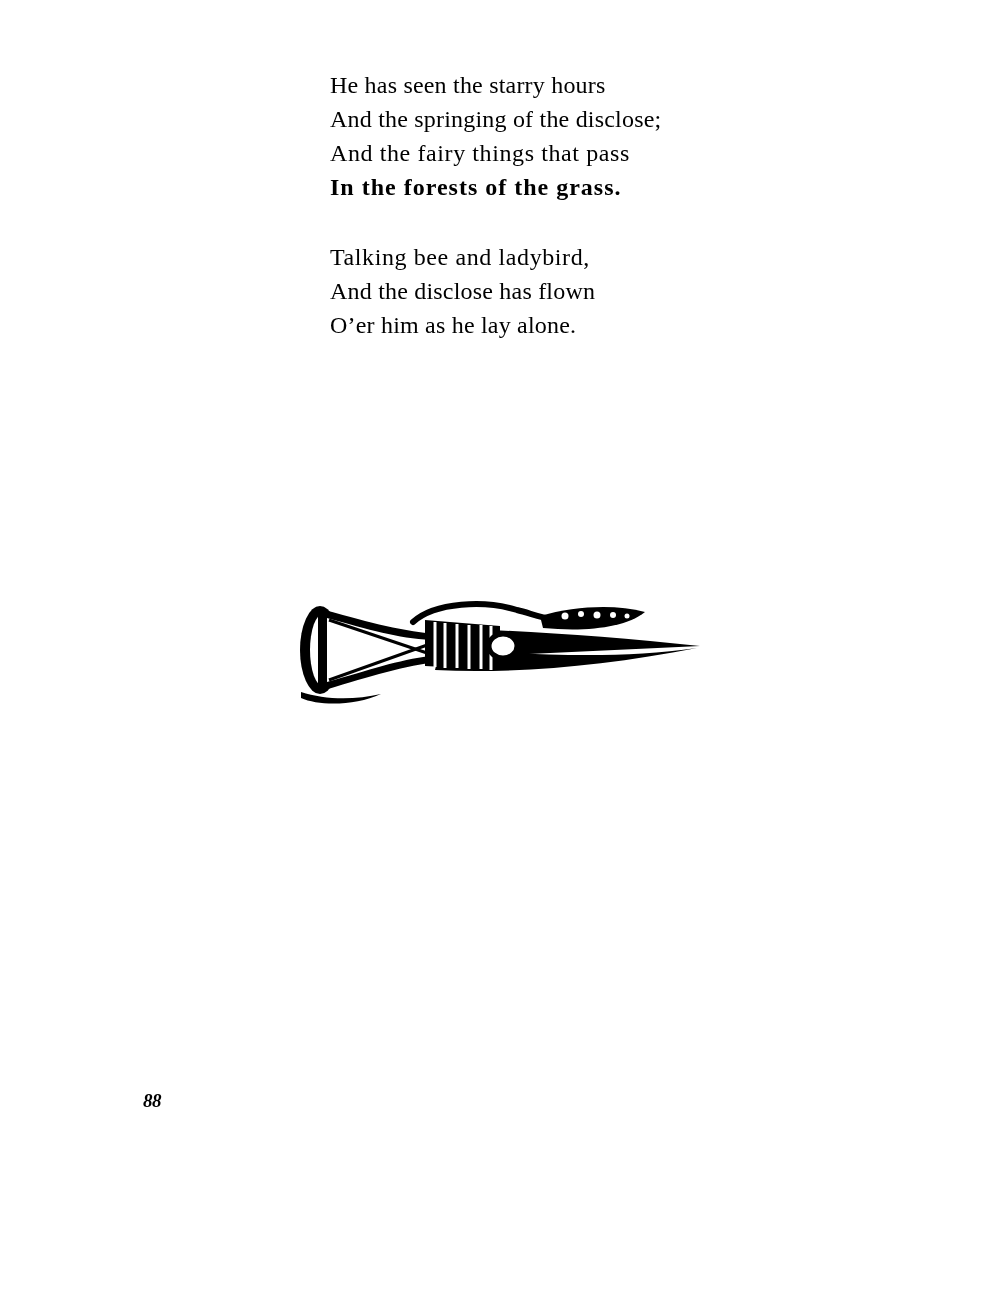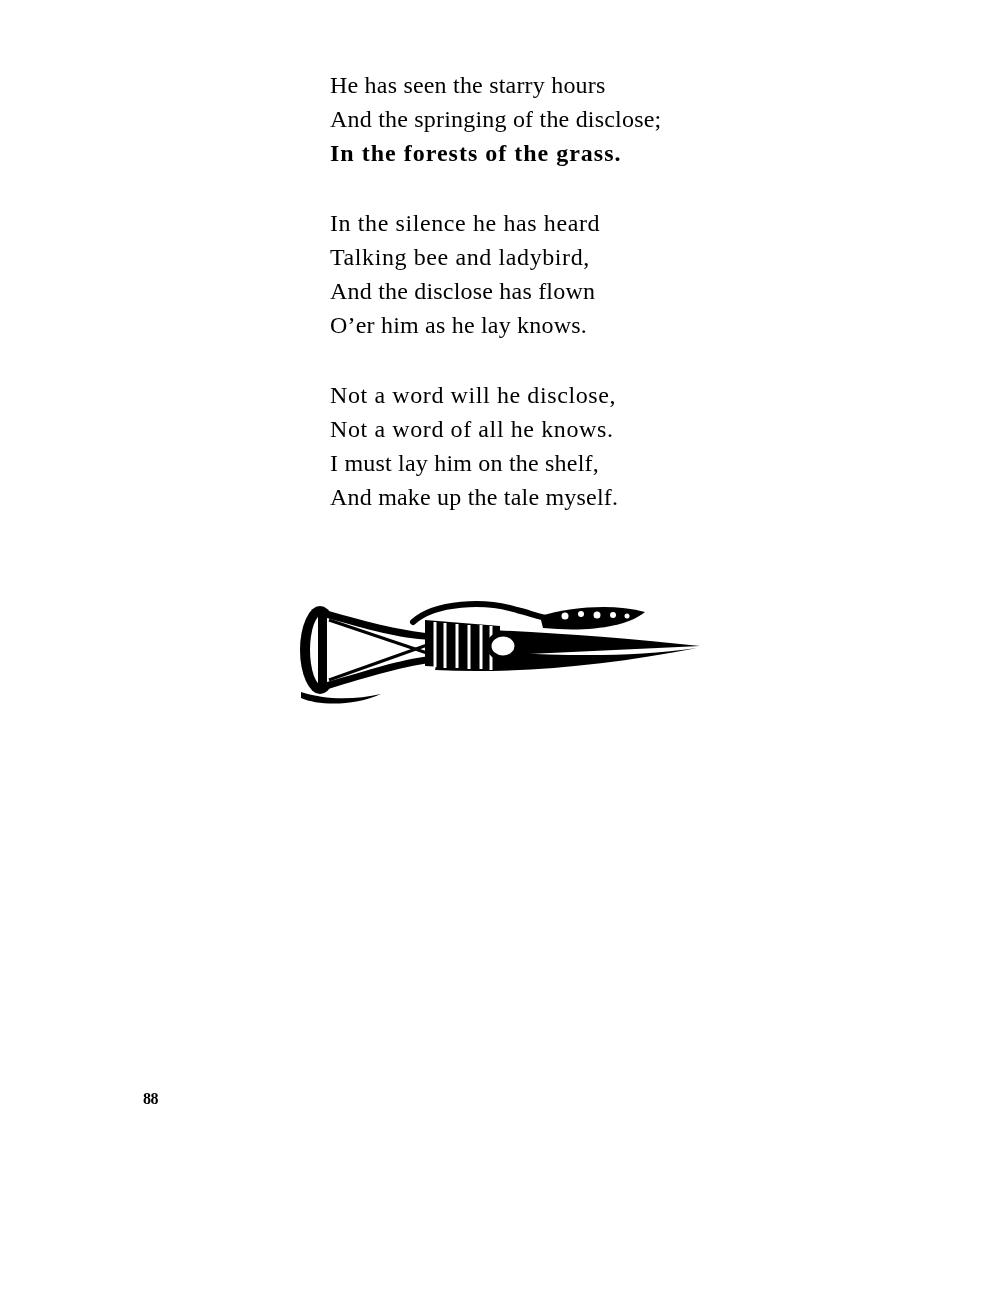--- a/index.html
+++ b/index.html
@@ -42,51 +42,46 @@
     position: absolute;
     left: 285px;
     top: 588px;
     width: 430px;
     height: 125px;
   }
   .page-number {
     position: absolute;
     left: 143px;
     top: 1090px;
-    font-size: 16px;
+    font-size: 19px;
+    font-style: italic;
     font-weight: bold;
     letter-spacing: -0.5px;
   }
 </style>
 </head>
 <body>
 
 <div class="page">
 
   <div class="poem">
 
     <div class="stanza">
       <div class="line">He has seen the starry hours</div>
       <div class="line">And the springing of the disclose;</div>
+      <div class="line w1">And the fairy things that pass</div>
       <div class="line w2">In the forests of the grass.</div>
     </div>
 
     <div class="stanza">
-      <div class="line w1">In the silence he has heard</div>
       <div class="line w1">Talking bee and ladybird,</div>
       <div class="line">And the disclose has flown</div>
-      <div class="line">O’er him as he lay knows.</div>
+      <div class="line">O’er him as he lay alone.</div>
     </div>
 
-    <div class="stanza">
-      <div class="line w1">Not a word will he disclose,</div>
-      <div class="line w1">Not a word of all he knows.</div>
-      <div class="line">I must lay him on the shelf,</div>
-      <div class="line">And make up the tale myself.</div>
-    </div>
 
   </div>
 
   <div class="ornament">
     <svg viewBox="0 0 430 125" width="430" height="125" xmlns="http://www.w3.org/2000/svg" aria-hidden="true">
 
       <path d="M150 40 C 230 42, 320 48, 415 58 C 330 62, 240 66, 160 70 Z" fill="#000000"></path>
       <path d="M155 62 C 250 66, 330 72, 412 60 C 320 78, 230 86, 150 82 Z" fill="#000000"></path>
 
       <ellipse cx="35" cy="62" rx="20" ry="44" fill="#000000"></ellipse>

